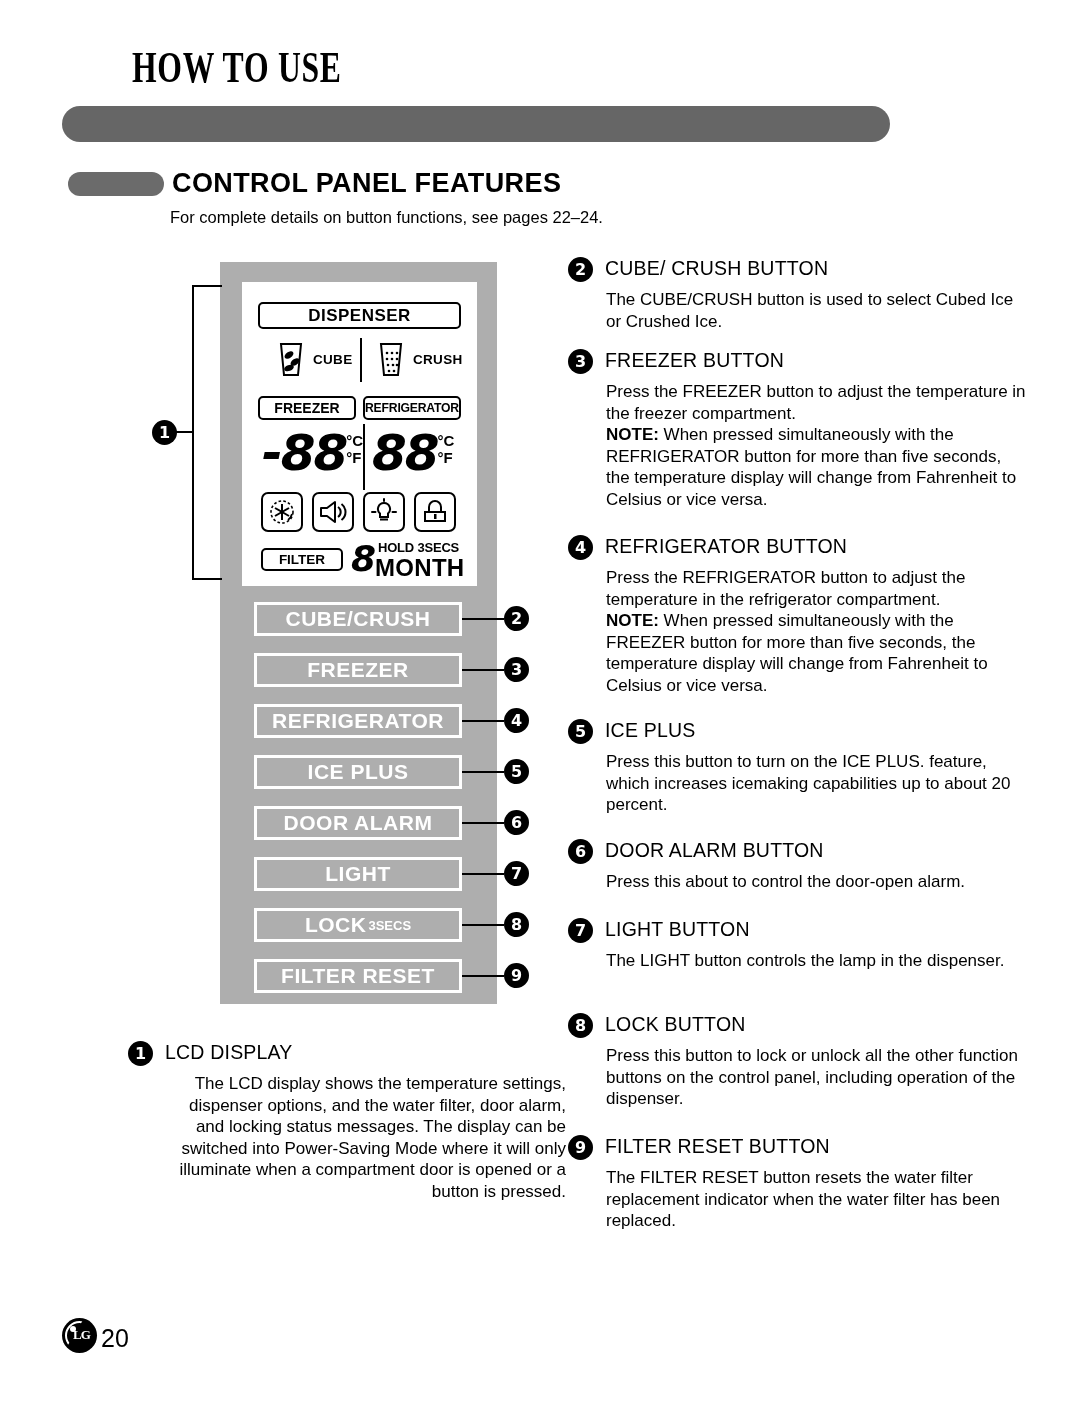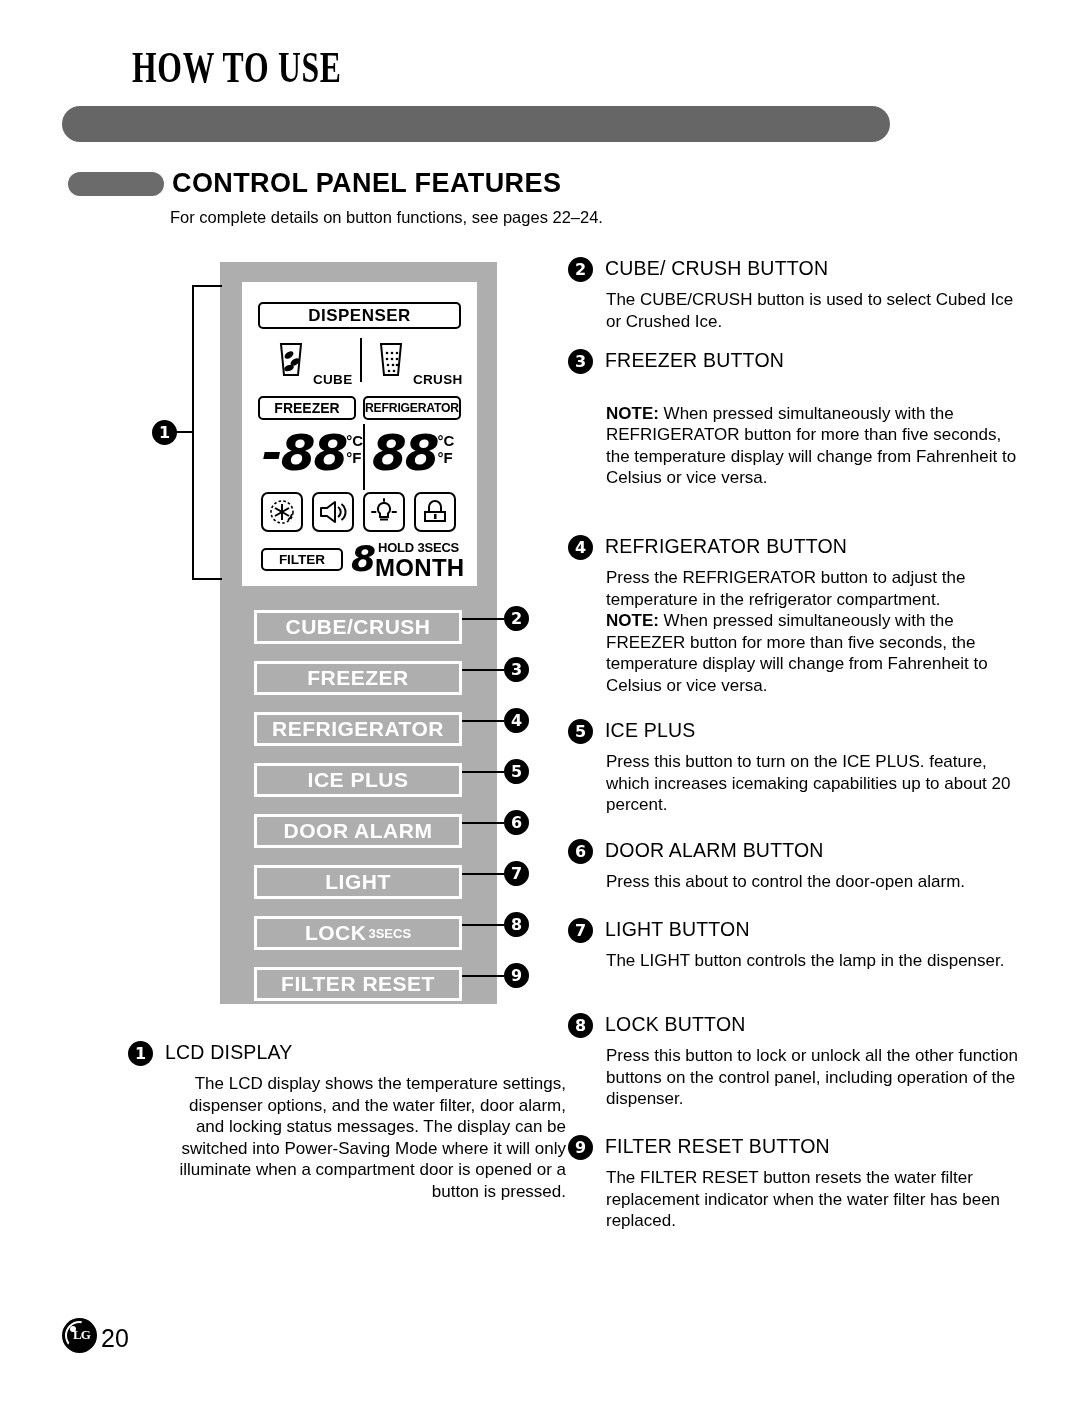--- a/index.html
+++ b/index.html
@@ -96,21 +96,21 @@
     font-weight: bold;
     background: #fff;
   }
   .dispenser-box {
     left: 258px; top: 302px; width: 203px; height: 27px;
     font-size: 17px; letter-spacing: 0.5px;
   }
   .cube-row { position: absolute; left: 258px; top: 340px; width: 203px; height: 40px; }
   .glass { position: absolute; top: 2px; width: 30px; height: 36px; }
   .ice-label {
-    position: absolute; top: 12px; font-size: 13.5px; font-weight: bold; letter-spacing: .3px; margin-top: 20px;
+    position: absolute; top: 12px; font-size: 13.5px; font-weight: bold; letter-spacing: .3px;
   }
   .divider-v {
     position: absolute; background: #000; width: 2px;
   }
 
   .freezer-box  { left: 258px; top: 396px; width: 98px;  height: 24px; font-size: 14px; }
   .fridge-box   { left: 363px; top: 396px; width: 98px;  height: 24px; font-size: 12.2px; letter-spacing: -.2px;}
 
   .seg-group { position: absolute; top: 424px; height: 62px; }
   .seg-digits {
@@ -143,21 +143,21 @@
   .month-word {
     position: absolute; left: 375px; top: 554px;
     font-size: 24px; font-weight: bold; letter-spacing: .3px;
   }
 
   
   .pbtn {
     position: absolute; left: 254px; width: 208px; height: 34px;
     border: 3px solid #ffffff; box-sizing: border-box;
     display: flex; align-items: center; justify-content: center;
-    color: #ffffff; font-size: 21px; font-weight: bold; letter-spacing: .5px; margin-top: 8px;
+    color: #ffffff; font-size: 21px; font-weight: bold; letter-spacing: .5px;
   }
   .pbtn .secs { font-size: 13px; letter-spacing: 0; padding-left: 2px; }
 
   
   .cnum {
     position: absolute; width: 25px; height: 25px; border-radius: 50%;
     background: #000; color: #fff; font-size: 16px; font-weight: bold;
     display: flex; align-items: center; justify-content: center;
     font-family: "DejaVu Sans", sans-serif;
   }
@@ -375,21 +375,21 @@
 
 <div class="entry" style="left:568px; top:256px;">
   <div class="enum">2</div>
   <div class="ehead">CUBE/ CRUSH BUTTON</div>
   <div class="ebody">The CUBE/CRUSH button is used to select Cubed Ice or Crushed Ice.</div>
 </div>
 
 <div class="entry" style="left:568px; top:348px;">
   <div class="enum">3</div>
   <div class="ehead">FREEZER BUTTON</div>
-  <div class="ebody"><br><span class="nb">NOTE:</span><span> When pressed simultaneously with the REFRIGERATOR button for more than five seconds, the temperature display will change from Fahrenheit to Celsius or vice versa.</span></div>
+  <div class="ebody"><span>Press the FREEZER button to adjust the temperature in the freezer compartment.</span><br><span class="nb">NOTE:</span><span> When pressed simultaneously with the REFRIGERATOR button for more than five seconds, the temperature display will change from Fahrenheit to Celsius or vice versa.</span></div>
 </div>
 
 <div class="entry" style="left:568px; top:534px;">
   <div class="enum">4</div>
   <div class="ehead">REFRIGERATOR BUTTON</div>
   <div class="ebody"><span>Press the REFRIGERATOR button to adjust the temperature in the refrigerator compartment.</span><br><span class="nb">NOTE:</span><span> When pressed simultaneously with the FREEZER button for more than five seconds, the temperature display will change from Fahrenheit to Celsius or vice versa.</span></div>
 </div>
 
 <div class="entry" style="left:568px; top:718px;">
   <div class="enum">5</div>

